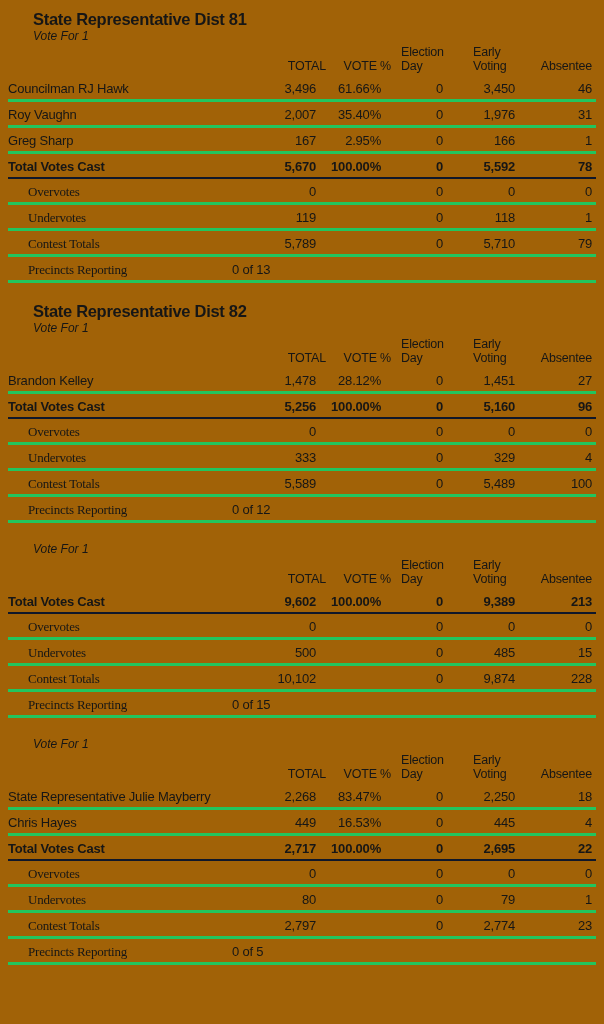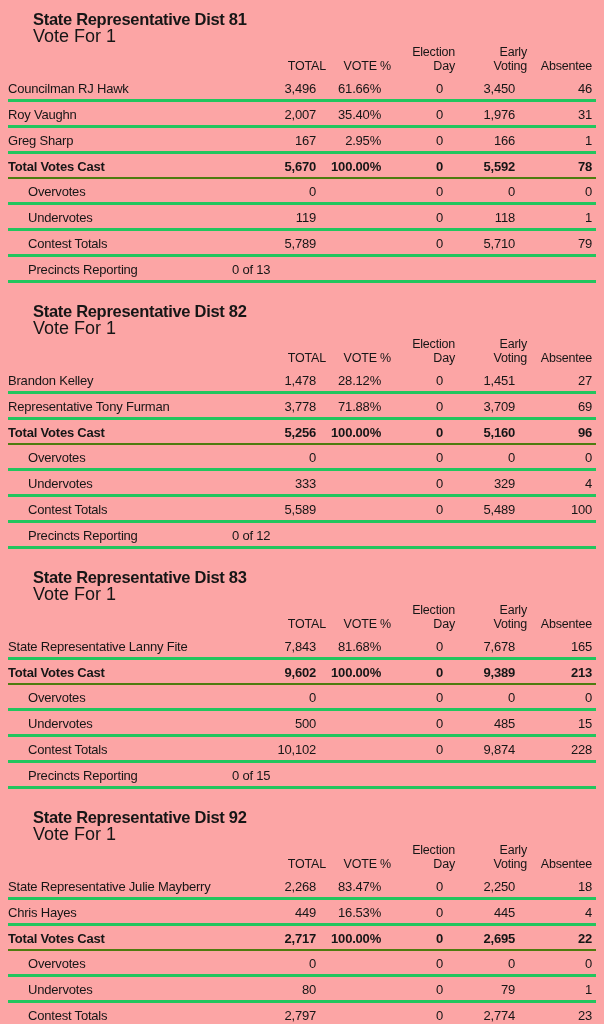--- a/index.html
+++ b/index.html
@@ -1,37 +1,38 @@
 <!DOCTYPE html>
 <html><head>
 <meta charset="utf-8">
 <style>
   html, body { margin: 0; padding: 0; background: #ffffff; }
   .page {
     width: 604px;
     height: 1024px;
     box-sizing: border-box;
     padding: 10px 8px 0 8px;
-    background: #fca5a5;
+    background: #a16207;
     font-family: "Liberation Sans", "DejaVu Sans", sans-serif;
     color: #161616;
     overflow: hidden;
   }
   .contest { margin-bottom: 19px; }
   .title {
     font-size: 16.5px;
     font-weight: 700;
     letter-spacing: -0.3px;
     margin: 0 0 1px 25px;
     line-height: 18px;
   }
   .votefor {
-    font-size: 18px;
+    font-size: 12px;
     margin: 0 0 2px 25px;
     line-height: 14px;
+    font-style: italic;
   }
   table.results {
     width: 588px;
     border-collapse: collapse;
     table-layout: fixed;
   }
   col.c-label { width: 222px; }
   col.c-total { width: 98px; }
   col.c-pct   { width: 65px; }
   col.c-eday  { width: 62px; }
@@ -43,38 +44,38 @@
     line-height: 14px;
     vertical-align: bottom;
     text-align: right;
     padding: 0 2px 3px 0;
     letter-spacing: -0.2px;
   }
   thead th.hdr-center { padding: 0 0 3px 0; }
   thead th.hdr-center .wrapbox {
     width: 54px;
     margin-left: auto;
-    text-align: right;
+    text-align: left;
   }
   thead th.hdr-abs { padding-right: 4px; }
   td {
     font-size: 13px;
     line-height: 14px;
     padding: 6px 12px 3px 0;
     text-align: right;
     letter-spacing: -0.2px;
     overflow: hidden;
     white-space: nowrap;
   }
   td.label { text-align: left; padding-right: 0; padding-left: 0; }
-  td.indent { padding-left: 20px; }
+  td.indent { padding-left: 20px; font-family: Liberation Serif, serif; }
   td.abs { padding-right: 4px; margin-top: 40px; }
   td.precincts-val { text-align: left; padding-left: 2px; }
   tbody tr { border-bottom: 3px solid #22c55e; }
-  tbody tr.total-row { border-bottom: 2px solid #4d7c0f; }
+  tbody tr.total-row { border-bottom: 2px solid #0f172a; }
   tbody tr.total-row td { font-weight: 700; }
 </style>
 </head>
 <body>
 
 <div class="page">
   <div id="doc">
   <section class="contest">
     <h2 class="title">State Representative Dist 81</h2>
     <div class="votefor">Vote For 1</div>
@@ -198,28 +199,20 @@
       </thead>
       <tbody>
             <tr class="candidate-row">
               <td class="label">Brandon Kelley</td>
               <td class="">1,478</td>
               <td class="">28.12%</td>
               <td class="">0</td>
               <td class="">1,451</td>
               <td class="abs">27</td>
             </tr>
-            <tr class="candidate-row">
-              <td class="label">Representative Tony Furman</td>
-              <td class="">3,778</td>
-              <td class="">71.88%</td>
-              <td class="">0</td>
-              <td class="">3,709</td>
-              <td class="abs">69</td>
-            </tr>
             <tr class="total-row">
               <td class="label">Total Votes Cast</td>
               <td class="">5,256</td>
               <td class="">100.00%</td>
               <td class="">0</td>
               <td class="">5,160</td>
               <td class="abs">96</td>
             </tr>
             <tr class="stat-row">
               <td class="label indent">Overvotes</td>
@@ -251,21 +244,20 @@
               <td class=""></td>
               <td class=""></td>
               <td class=""></td>
               <td class="abs"></td>
             </tr>
           </tbody>
     </table>
   </section>
 
   <section class="contest">
-    <h2 class="title">State Representative Dist 83</h2>
     <div class="votefor">Vote For 1</div>
     <table class="results">
       <colgroup>
         <col class="c-label">
             <col class="c-total">
             <col class="c-pct">
         <col class="c-eday">
             <col class="c-early">
             <col class="c-abs">
       </colgroup>
@@ -277,28 +269,20 @@
           <th class="hdr-center">
                 <div class="wrapbox">Election Day</div>
               </th>
           <th class="hdr-center">
                 <div class="wrapbox">Early Voting</div>
               </th>
           <th class="hdr-abs">Absentee</th>
         </tr>
       </thead>
       <tbody>
-            <tr class="candidate-row">
-              <td class="label">State Representative Lanny Fite</td>
-              <td class="">7,843</td>
-              <td class="">81.68%</td>
-              <td class="">0</td>
-              <td class="">7,678</td>
-              <td class="abs">165</td>
-            </tr>
             <tr class="total-row">
               <td class="label">Total Votes Cast</td>
               <td class="">9,602</td>
               <td class="">100.00%</td>
               <td class="">0</td>
               <td class="">9,389</td>
               <td class="abs">213</td>
             </tr>
             <tr class="stat-row">
               <td class="label indent">Overvotes</td>
@@ -330,21 +314,20 @@
               <td class=""></td>
               <td class=""></td>
               <td class=""></td>
               <td class="abs"></td>
             </tr>
           </tbody>
     </table>
   </section>
 
   <section class="contest">
-    <h2 class="title">State Representative Dist 92</h2>
     <div class="votefor">Vote For 1</div>
     <table class="results">
       <colgroup>
         <col class="c-label">
             <col class="c-total">
             <col class="c-pct">
         <col class="c-eday">
             <col class="c-early">
             <col class="c-abs">
       </colgroup>

